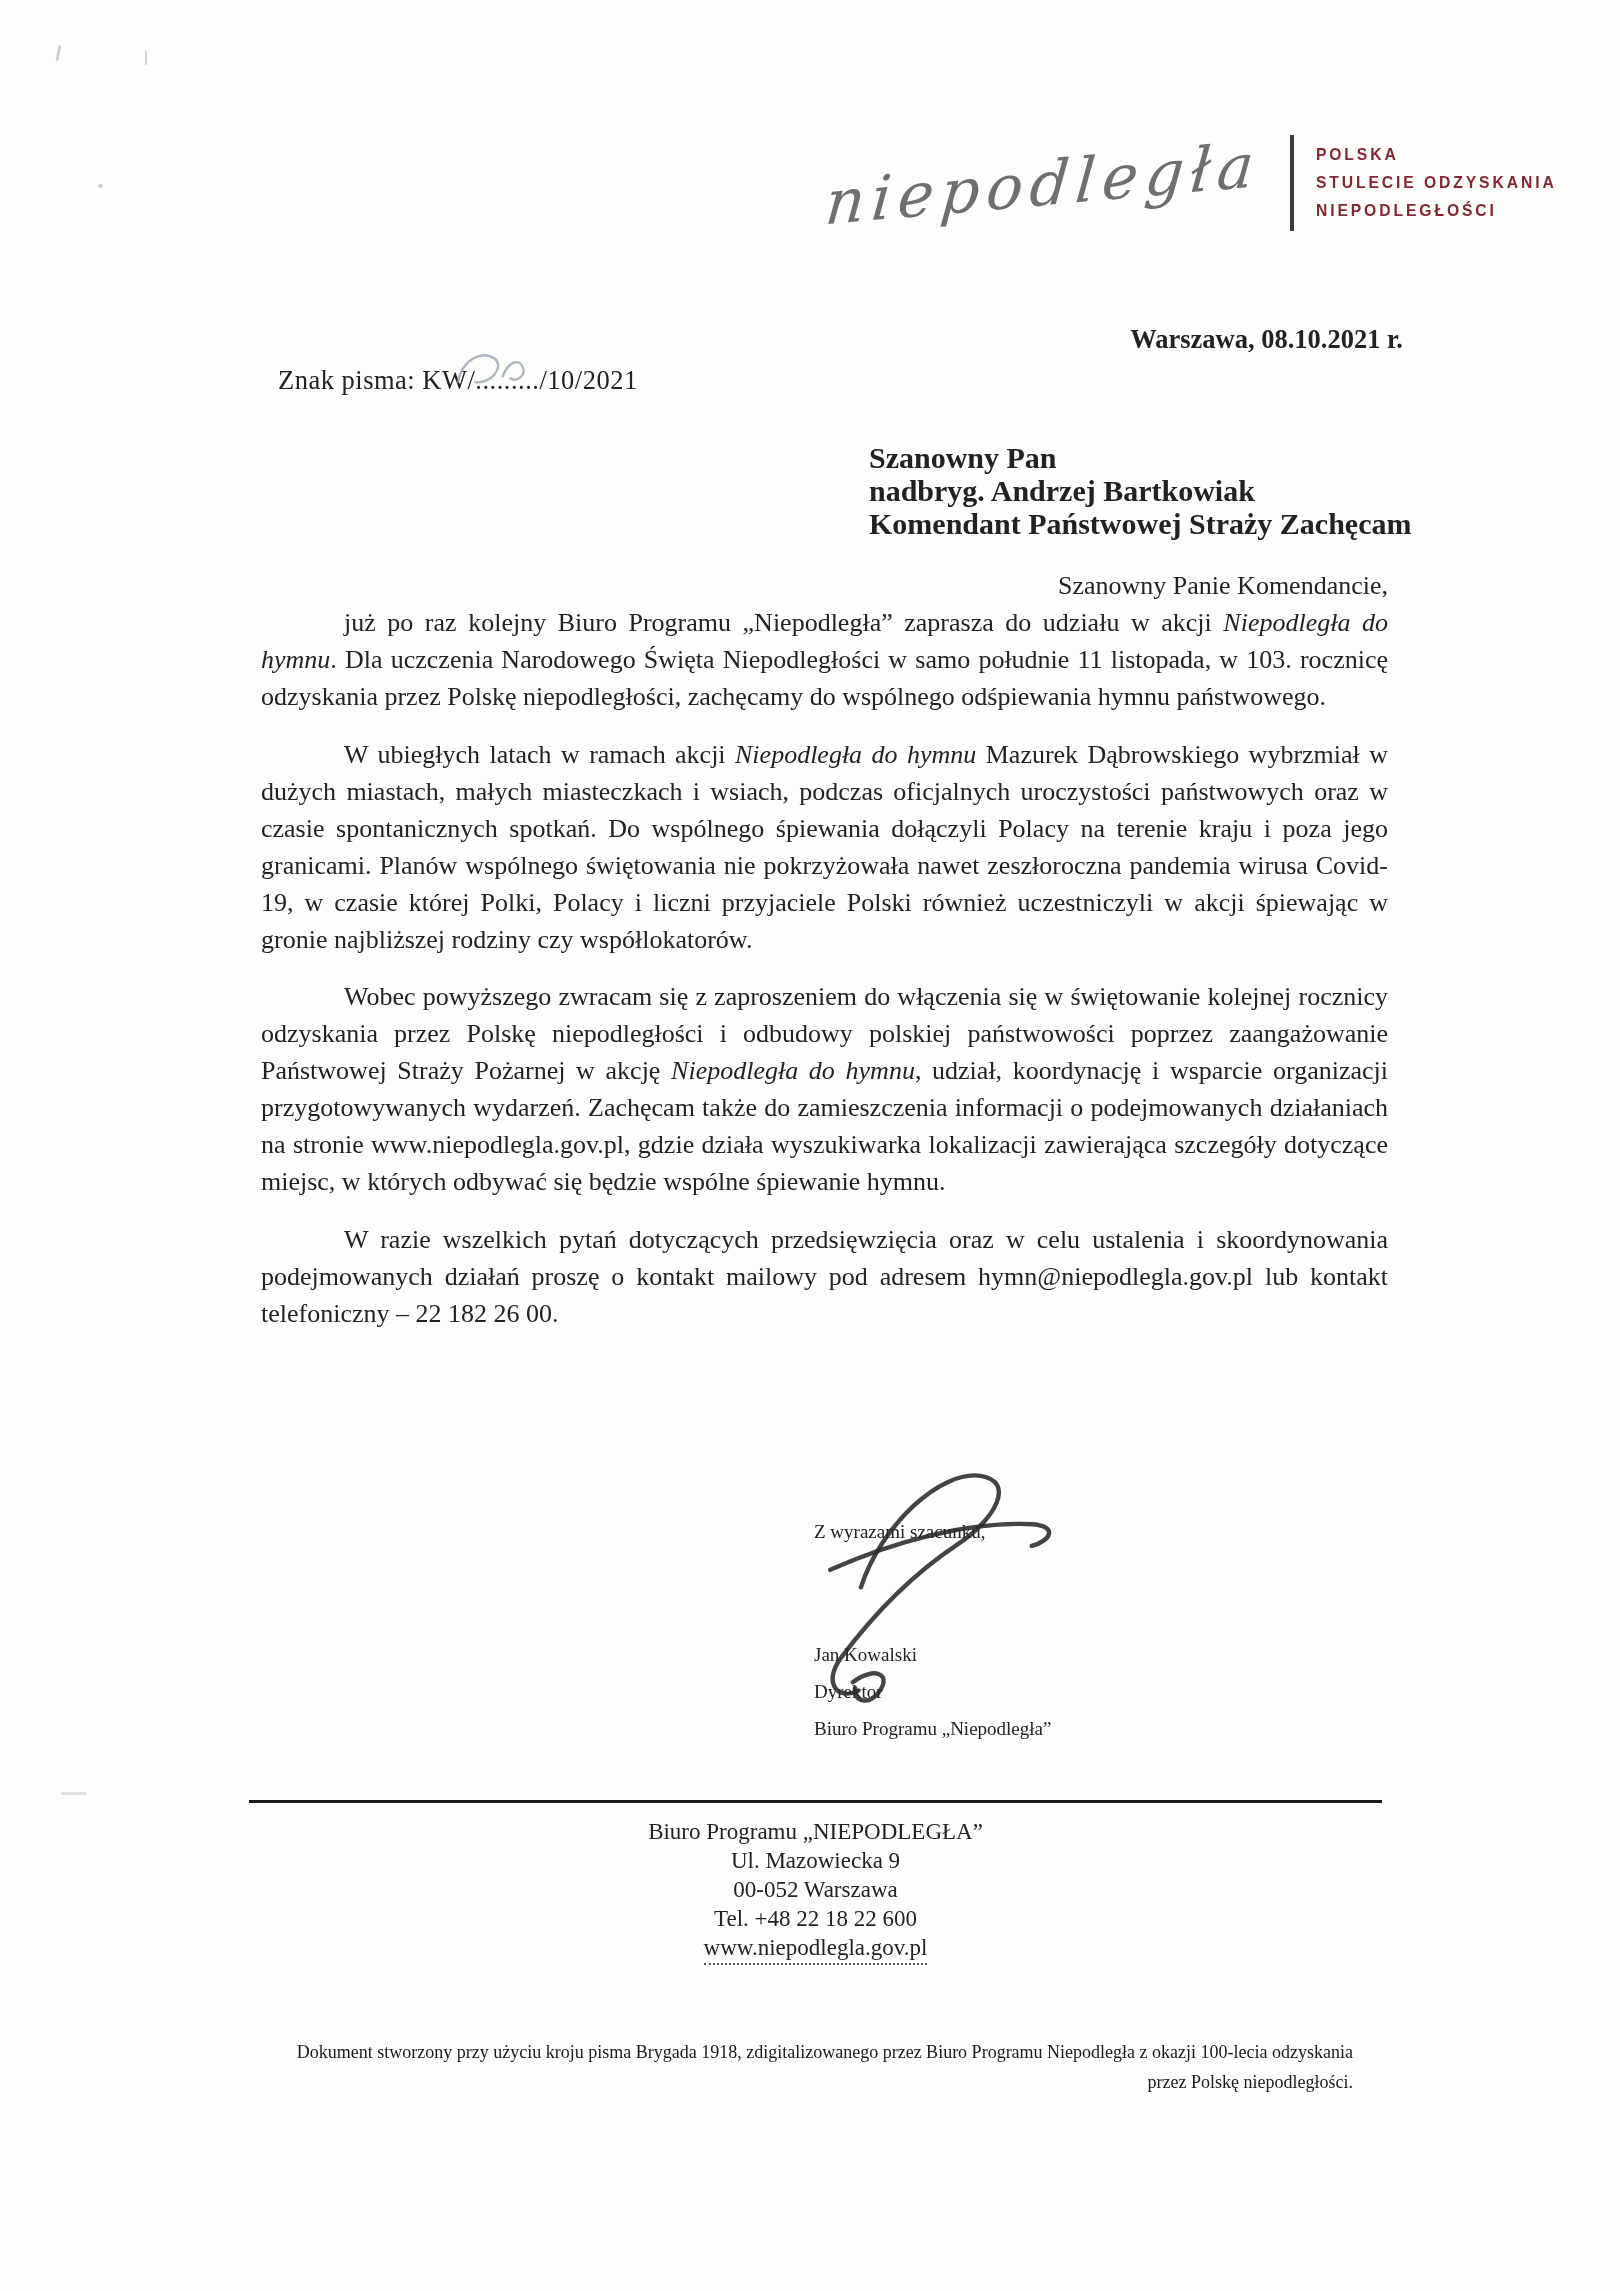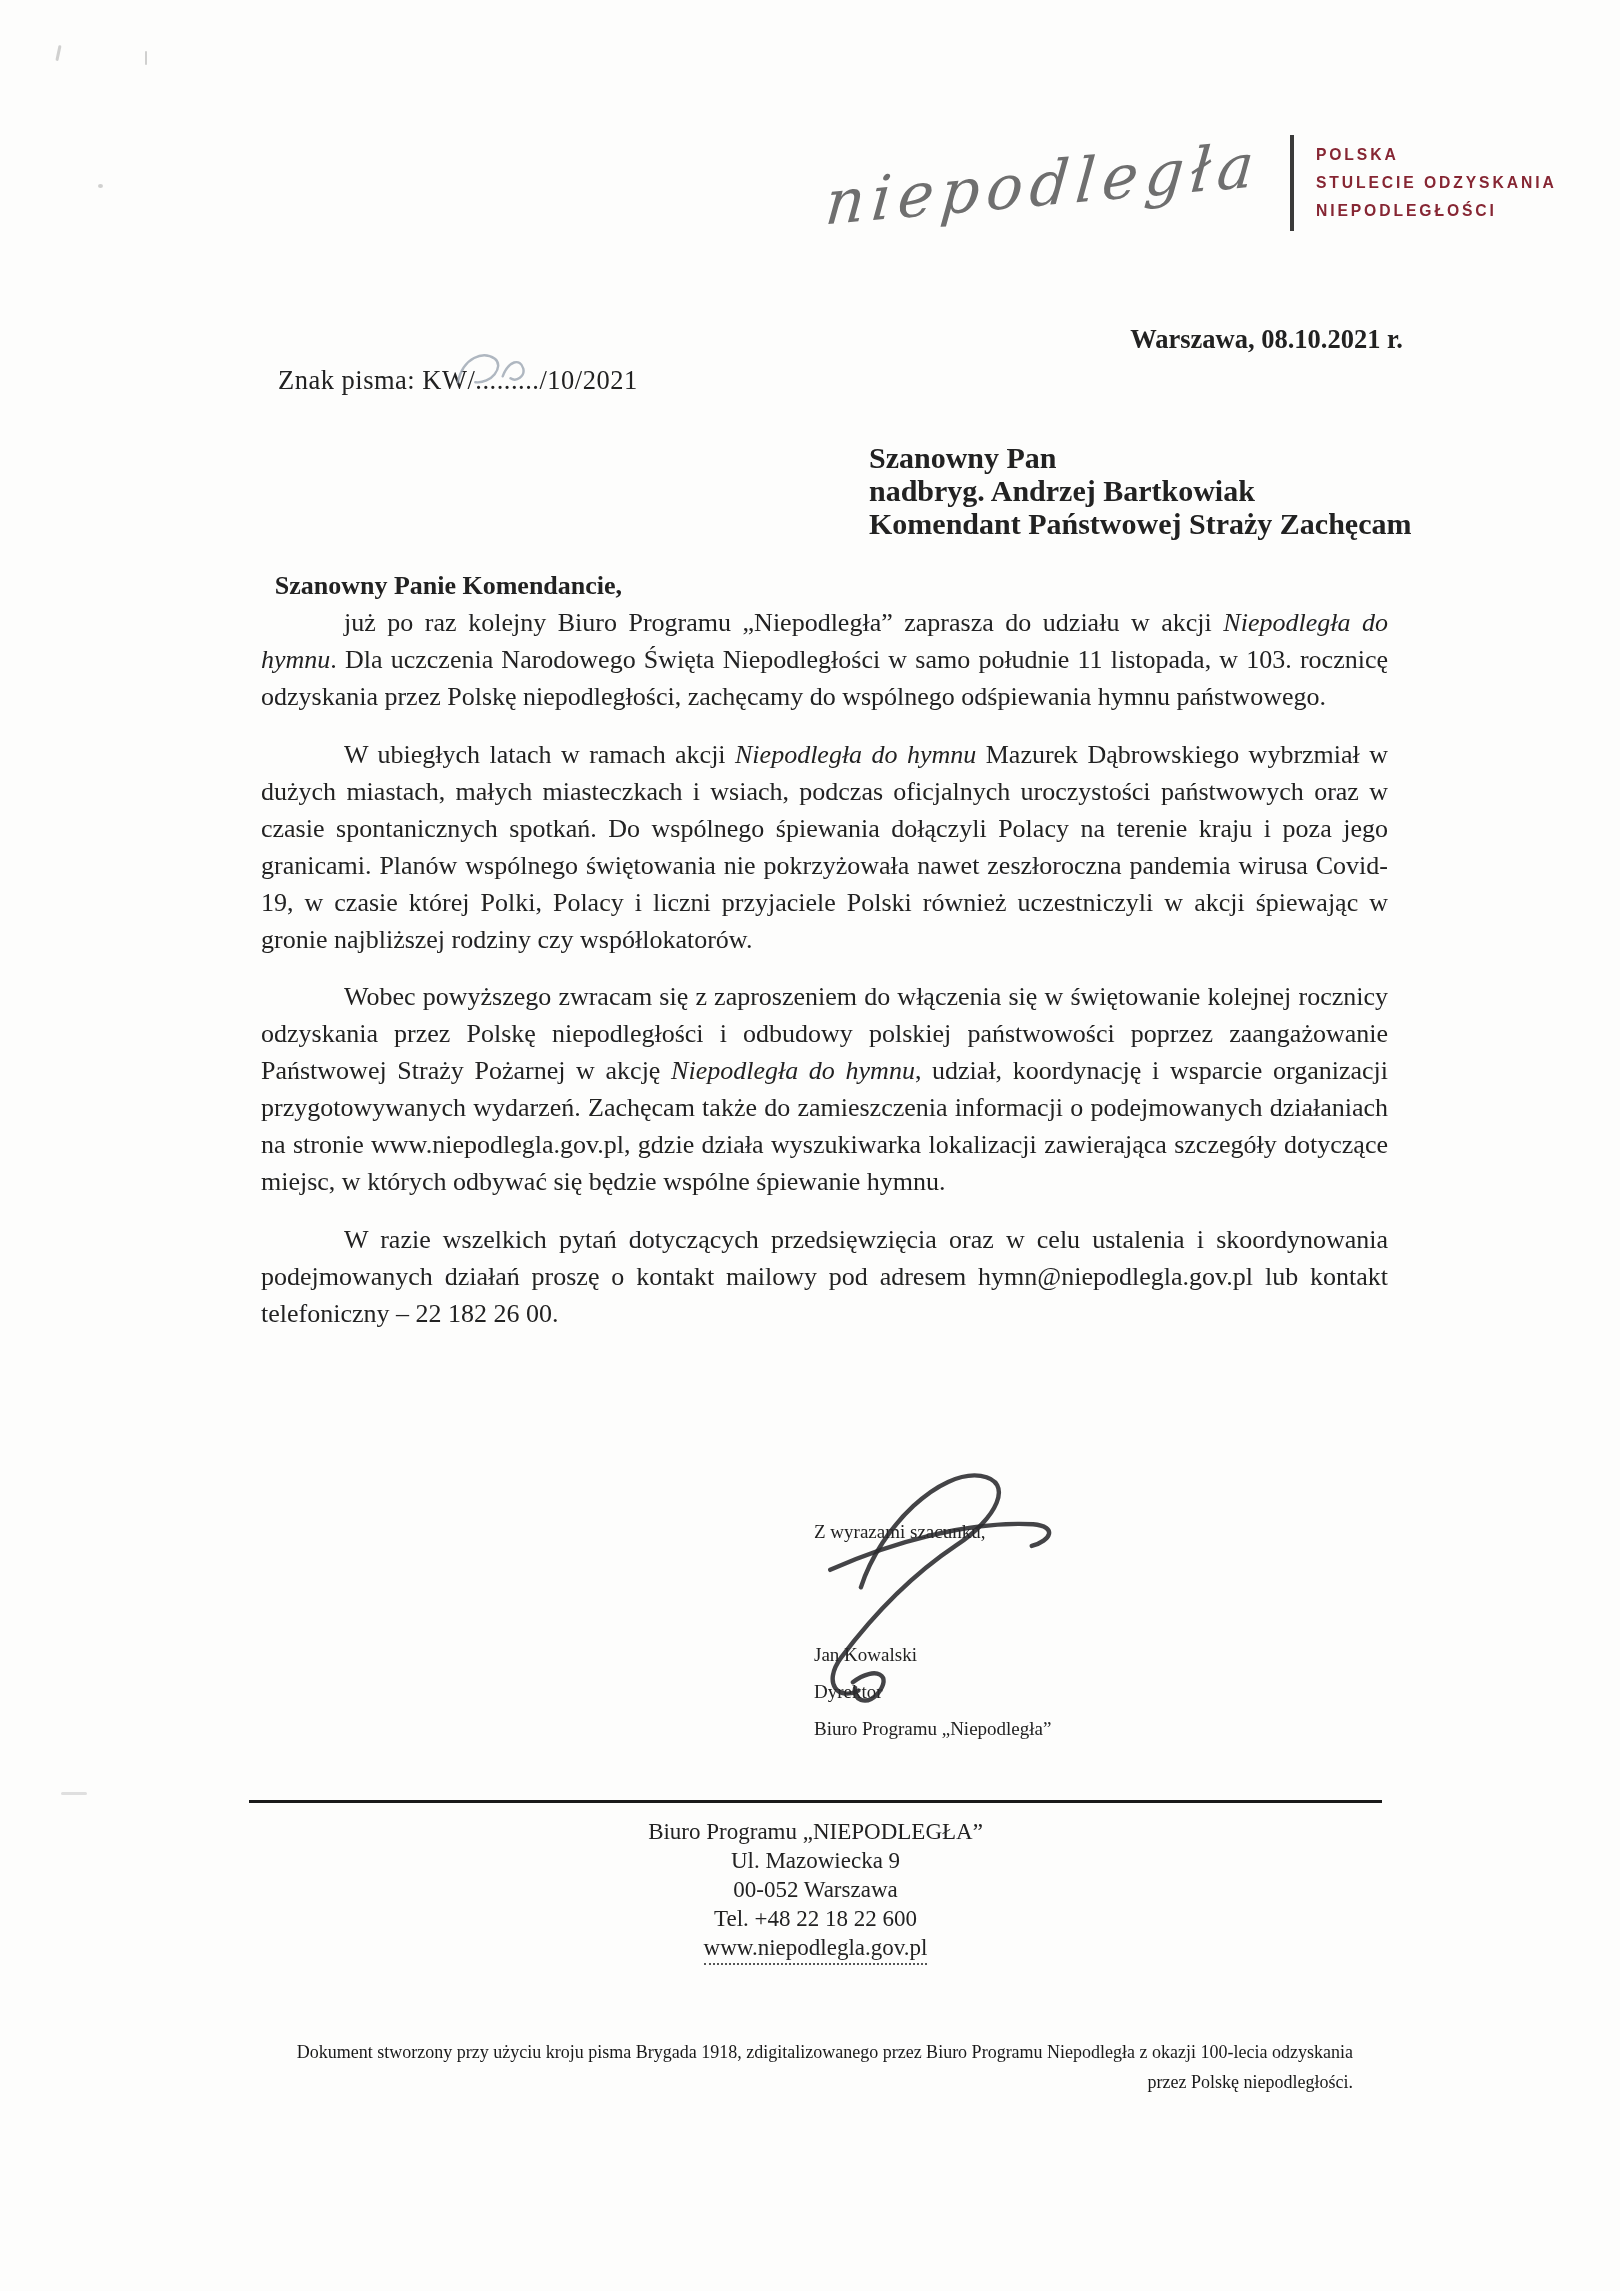--- a/index.html
+++ b/index.html
@@ -44,21 +44,21 @@
   
   .place-date { position:absolute; top:324px; right:217px; font-size:26.5px; font-weight:bold; }
   .reference  { position:absolute; top:365px; left:278px; font-size:26.5px; letter-spacing:0.5px; }
   .ref-mark   { position:absolute; left:446px; top:345px; pointer-events:none; }
 
   
   .recipient { position:absolute; top:441px; left:841px; font-size:30px; font-weight:bold; line-height:33px;margin-left:28px; }
 
   
   .letter-body { position:absolute; top:567px; left:261px; width:1127px; font-size:26px; line-height:37px; text-align:justify; }
-  .salutation { font-weight:bold; margin:0 0 0 13.7px; text-align:left; }
+  .salutation { font-weight:normal; margin:0 0 0 13.7px; text-align:right; }
   .para { margin:0 0 20.6px 0; text-indent:83px; }
   .para em { font-style:italic; }
 
   
   .closing-block { position:absolute; top:1513px; left:814px; font-size:19px; line-height:37px; }
   .sig-lines { margin-top:86px; }
   .signature-svg { position:absolute; left:779px; top:1462px; transform:rotate(-4deg); pointer-events:none; }
   .sig-stroke { fill:none; stroke-width:4.5; stroke-linecap:round; opacity:.88; }
   .ref-stroke { fill:none; stroke-width:2.5; stroke-linecap:round; opacity:.7; }
 

